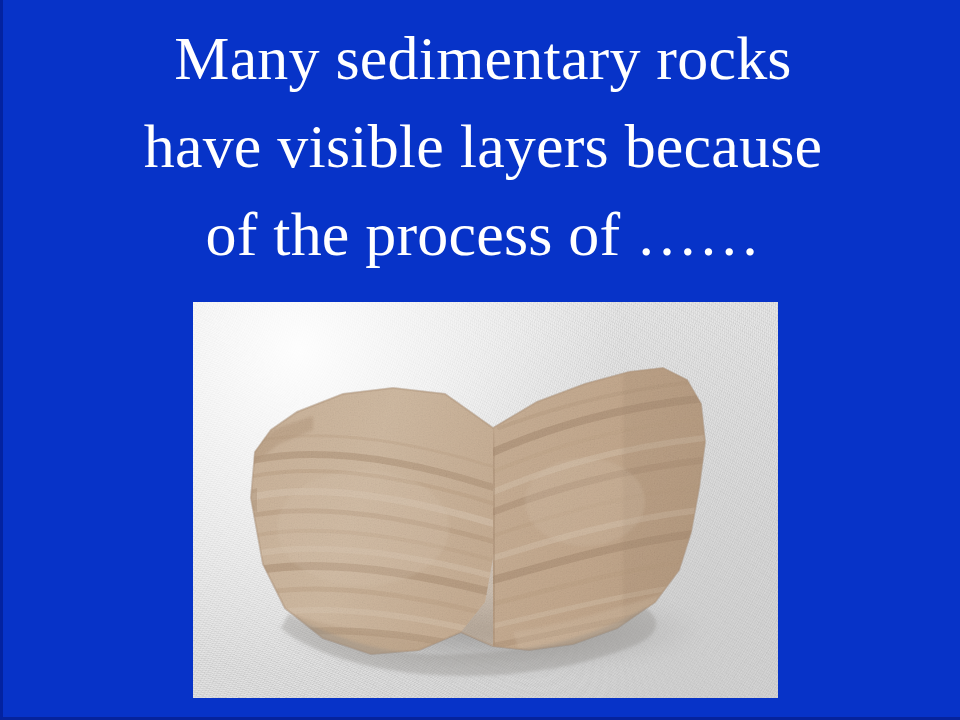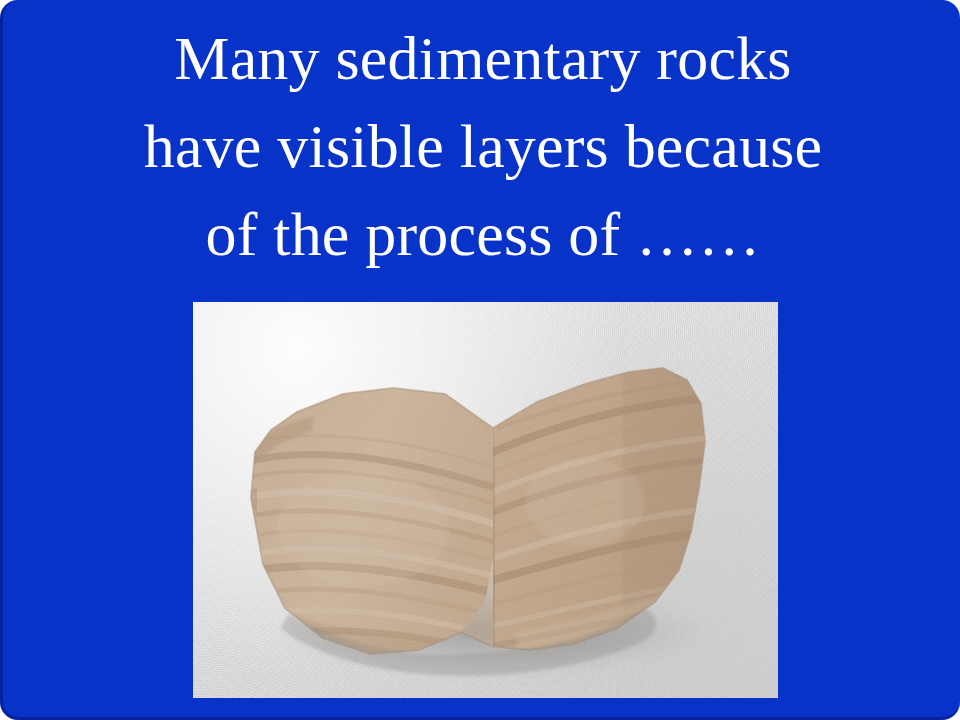--- a/index.html
+++ b/index.html
@@ -86,21 +86,21 @@
     position: absolute;
     left: 0;
     top: 0;
     width: 585px;
     height: 396px;
   }
 </style>
 </head>
 <body>
 
-<div id="slide" style="background: rgb(7, 51, 200); border-radius: 18px;">
+<div id="slide" style="background: rgb(7, 51, 200);">
 
   <div id="title-block" style="color: rgb(255, 255, 255);">
     <span class="title-line">Many sedimentary rocks</span>
     <span class="title-line">have visible layers because</span>
     <span class="title-line">of the process of ……</span>
   </div>
 
   <div id="photo-frame">
     <div id="photo-bg" style="background-color: rgb(222, 222, 222);"></div>
     <div id="rock-shadow"></div>

